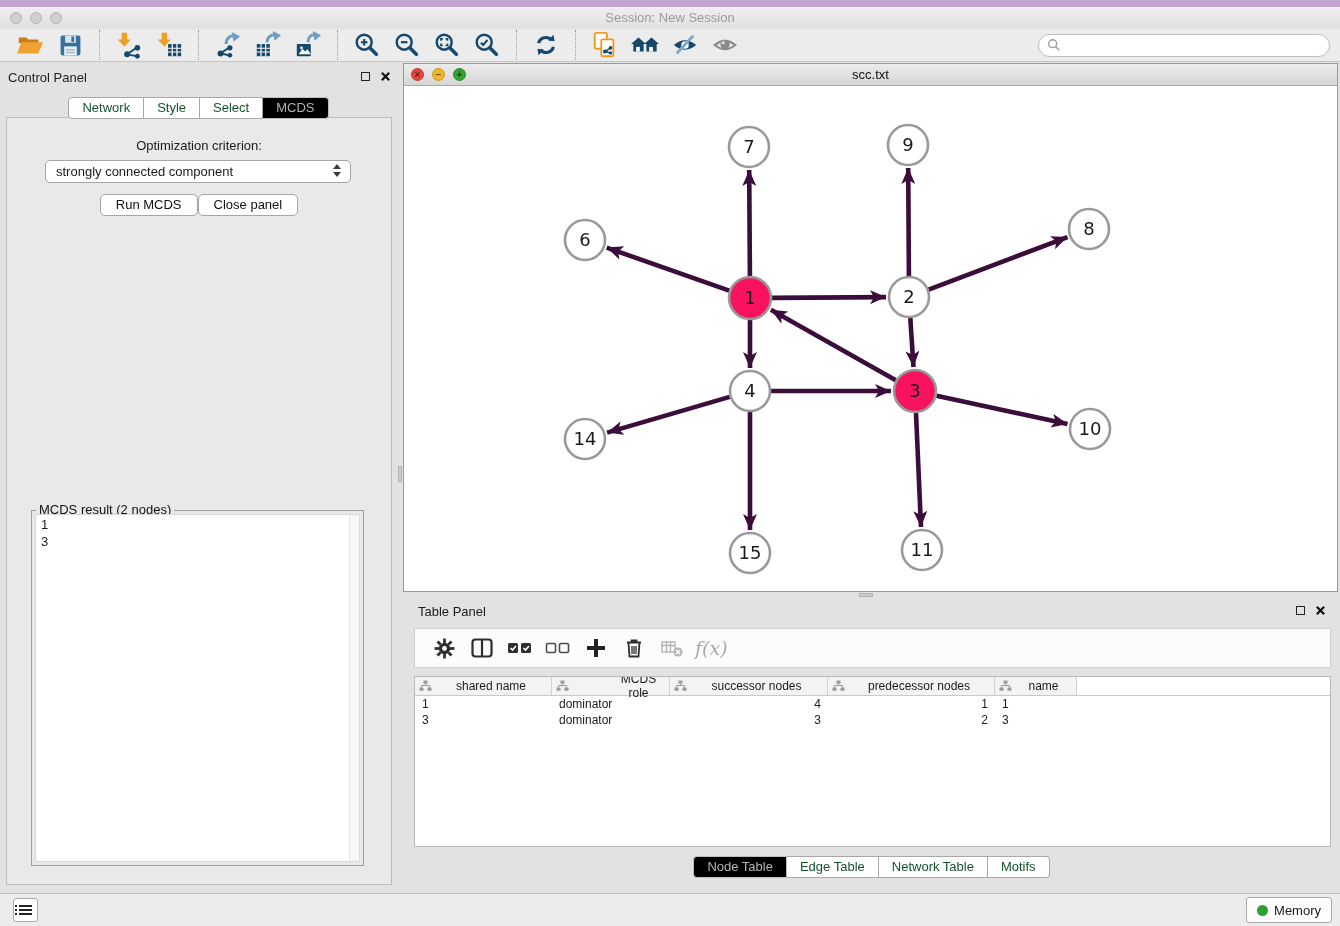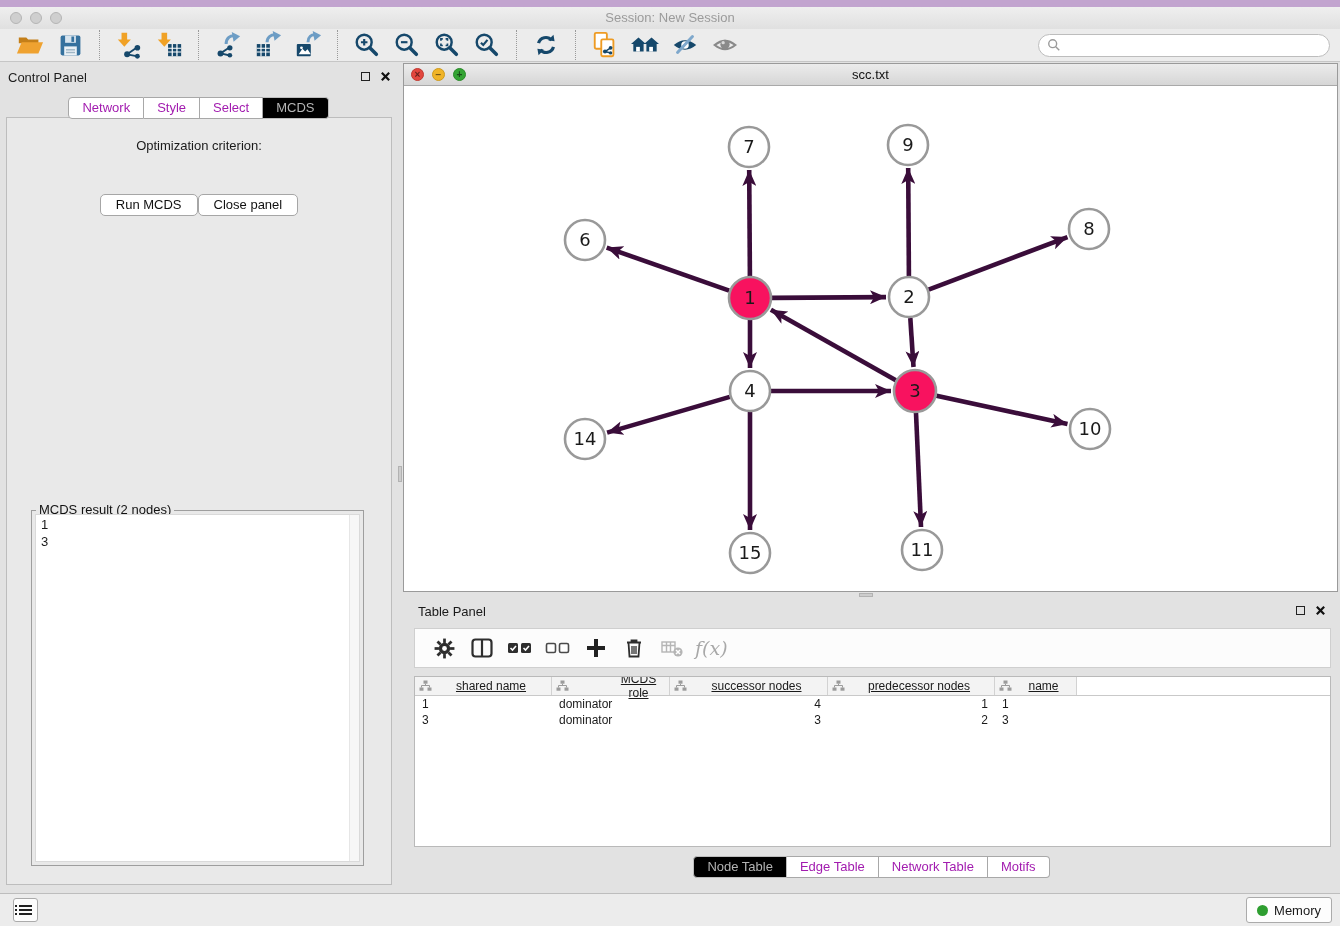--- a/index.html
+++ b/index.html
@@ -29,21 +29,21 @@
   .main { position:absolute; top:62px; left:0; right:0; bottom:33px; }
   
   .control-panel { position:absolute; left:0; top:0; width:397px; bottom:0; background:#E2E2E2; }
   .panel-header { position:absolute; top:8px; left:8px; right:6px; height:18px;
     font-size:13px; color:#1d1d1d; }
   .panel-icons { position:absolute; right:0; top:1px; display:flex; gap:10px; align-items:center; }
   .float-ic { width:9px; height:9px; border:1.6px solid #222; display:inline-block; }
   .close-ic { font-size:13px; font-weight:bold; color:#111; line-height:10px; }
   .cp-tabs { position:absolute; top:35px; left:0; width:100%; display:flex; justify-content:center; z-index:2; }
   .seg-tab { background:#fff; border:1px solid #A8A8A8; border-left:none; padding:2px 13px 3px;
-    font-size:13px; color:#a21caf; }
+    font-size:13px; color:#14532d; }
   .seg-tab:first-child { border-left:1px solid #A8A8A8; border-radius:4px 0 0 4px; }
   .seg-tab:last-child { border-radius:0 4px 4px 0; }
   .seg-tab.sel { background:#000000; color:#B4B4B4; border-color:#BDBDBD; }
   .cp-content { position:absolute; top:55px; left:6px; right:5px; bottom:8px;
     background:#E9E9E9; border:1px solid #BDBDBD; }
   .opt-label { position:absolute; top:20px; width:100%; text-align:center; font-size:13px; }
   .criterion { position:absolute; top:42px; left:38px; right:40px; height:23px; background:#fff;
     border:1px solid #A6A6A6; border-radius:5px; font-size:13px; line-height:21px;
     padding:0 26px 0 10px; white-space:nowrap; overflow:hidden; }
   .chevrons { position:absolute; right:8px; top:3px; width:9px; }
@@ -85,21 +85,21 @@
     background:#CDCDCD; border:1px solid #B2B2B2; }
   
   .table-panel { position:absolute; left:0; right:0; top:535px; bottom:5px; background:#E2E2E2; }
   .tp-header { position:absolute; top:7px; left:15px; right:14px; height:18px; font-size:13px; }
   .tp-toolbar { position:absolute; top:31px; left:11px; right:9px; height:40px; background:#FCFCFC;
     border:1px solid #CFCFCF; display:flex; align-items:center; padding:0 10px; }
   .tpbtn { width:26px; height:26px; display:flex; align-items:center; justify-content:center; margin:0 6px; }
   .fx-label { font-family:"DejaVu Serif", serif; font-style:italic; color:#A8A8A8; font-size:19px; margin-left:4px; }
   .tp-table { position:absolute; top:79px; left:11px; right:9px; bottom:41px; background:#fff;
     border:1px solid #B9B9B9; overflow:hidden; }
-  .thead { display:flex; height:19px; border-bottom:1px solid #C9C9C9; font-size:12px;text-decoration:underline; }
+  .thead { display:flex; height:19px; border-bottom:1px solid #C9C9C9; font-size:12px; }
   .th { background:#F3F3F3; border-right:1px solid #D2D2D2; display:flex; align-items:center;
     padding:0 4px; position:relative; }
   .th .th-label { flex:1; text-align:center; color:#1a1a1a; }
   .trow { display:flex; height:16px; font-size:12px; align-items:center; }
   .td { padding:0 7px; white-space:nowrap; overflow:hidden; }
   .tp-tabs { position:absolute; bottom:10px; left:0; width:100%; display:flex; justify-content:center; }
   
   .statusbar { position:absolute; left:0; right:0; bottom:0; height:33px; background:#ECECEC;
     border-top:1px solid #BDBDBD; }
   .list-btn { position:absolute; left:13px; top:4px; width:25px; height:24px; background:#FDFDFD;
@@ -297,20 +297,27 @@
       </span>
     </div>
     <div class="cp-tabs" id="cp-tabs">
         <span class="seg-tab">Network</span>
         <span class="seg-tab">Style</span>
         <span class="seg-tab">Select</span>
         <span class="seg-tab sel">MCDS</span>
       </div>
     <div class="cp-content">
       <div class="opt-label">Optimization criterion:</div>
+      <div class="criterion">
+        <span>strongly connected component</span>
+        <span class="chevrons">
+            <span class="chev-up"></span>
+            <span class="chev-dn"></span>
+          </span>
+      </div>
       <div class="btn-row">
         <button class="btn">Run MCDS</button>
         <button class="btn">Close panel</button>
       </div>
       <div class="result-group">
         <span class="result-legend">MCDS result (2 nodes)</span>
         <div class="result-area" id="result-area">
             <div>1</div>
             <div>3</div>
           </div>

